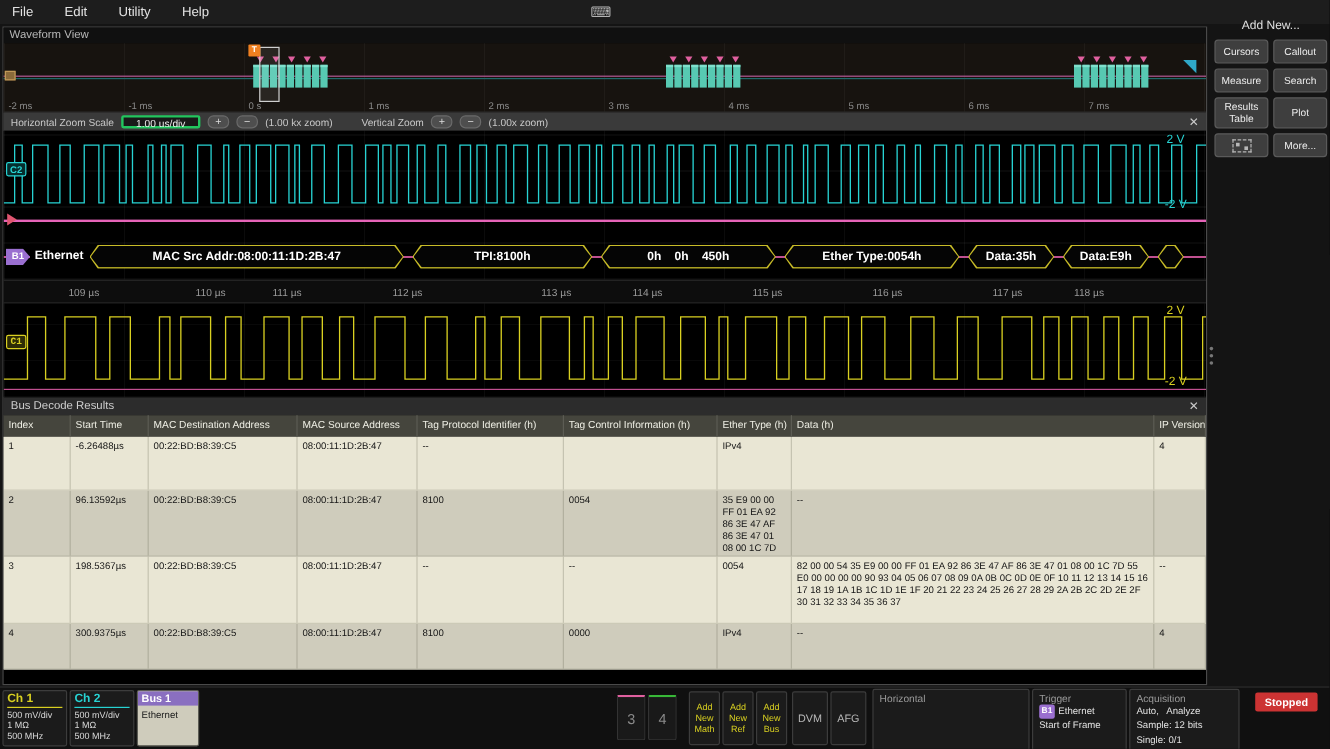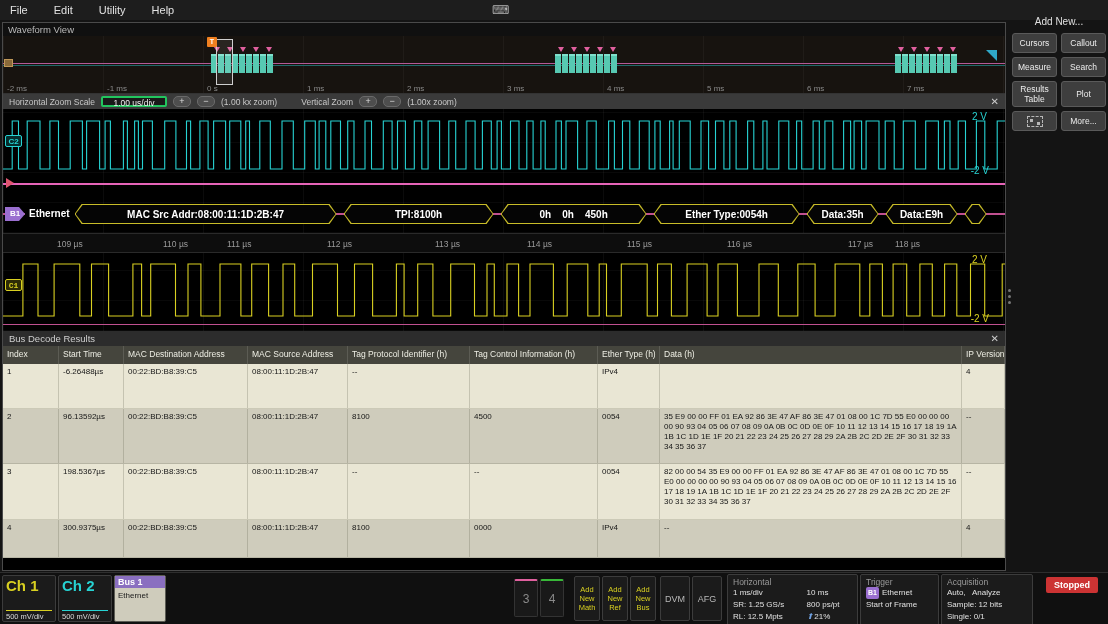--- a/index.html
+++ b/index.html
@@ -91,21 +91,21 @@
 #search1-head{display:flex;align-items:center;font-size:9.5px;color:#fff;font-weight:bold;margin-bottom:1px;}
 #search1-badge{margin-left:auto;background:#3b5fd9;color:#fff;font-size:7px;font-weight:bold;padding:1px 3px;border-radius:2px;}
 .s-line{font-size:8.5px;color:#c8c8c8;line-height:11px;}
 #search1-tri{position:absolute;right:5px;top:27px;width:0;height:0;border-left:5px solid transparent;border-right:5px solid transparent;border-top:8px solid #e0609f;}
 
 
 #bottombar{position:absolute;left:0;top:572px;width:1108px;height:52px;background:#101010;border-top:1px solid #2e2e2e;}
 .tile{position:absolute;background:#1b1b1b;border:1px solid #3c3c3c;border-radius:2px;overflow:hidden;}
 .ch-tile{width:54px;height:47px;top:2px;padding:1px 3px;}
 #tile-ch1{left:2px;} #tile-ch2{left:58px;}
-.ch-name{font-size:15px;font-weight:bold;border-bottom:1px solid;padding-bottom:16px;margin-bottom:1px;}
+.ch-name{font-size:10px;font-weight:bold;border-bottom:1px solid;padding-bottom:1px;margin-bottom:1px;}
 #tile-ch1 .ch-name{color:#d9d021;border-color:#d9d021;}
 #tile-ch2 .ch-name{color:#27d3d3;border-color:#27d3d3;}
 .ch-line{font-size:7.5px;color:#d8d8d8;line-height:9px;white-space:nowrap;}
 #tile-bus1{left:114px;width:52px;height:47px;top:2px;background:#cfccbc;border:1px solid #5c5c54;}
 #tile-bus1 .bus-hdr{background:#8a6fc0;color:#fff;font-size:9px;font-weight:bold;padding:1px 3px;}
 #tile-bus1 .bus-line{font-size:8px;color:#1a1a1a;padding:3px;}
 .numtile{width:24px;height:38px;top:6px;background:#191919;border:1px solid #333;color:#8a8a8a;font-size:12px;display:flex;align-items:center;justify-content:center;}
 #tile-3{left:514px;border-top:2px solid #e0609f;}
 #tile-4{left:540px;border-top:2px solid #38b838;}
 .addtile{width:26px;height:45px;top:3px;color:#d9d021;font-size:7.5px;line-height:9px;text-align:center;display:flex;flex-direction:column;align-items:center;justify-content:center;}
@@ -277,25 +277,25 @@
           </div>
         </div>
     </div>
   </div>
 
   <div id="timeaxis">
       <span class="ta-label" style="left: 40px; margin-left: 14px;">109 µs</span>
       <span class="ta-label" style="left: 124px; margin-left: 36px;">110 µs</span>
       <span class="ta-label" style="left: 224px;">111 µs</span>
       <span class="ta-label" style="left: 324px;">112 µs</span>
-      <span class="ta-label" style="left: 432px;">113 µs</span>
+      <span class="ta-label" style="left: 448px;">113 µs</span>
       <span class="ta-label" style="left: 524px;">114 µs</span>
       <span class="ta-label" style="left: 624px;">115 µs</span>
       <span class="ta-label" style="left: 724px;">116 µs</span>
-      <span class="ta-label" style="left: 845px;">117 µs</span>
+      <span class="ta-label" style="left: 824px;">117 µs</span>
       <span class="ta-label" style="left: 892px;">118 µs</span>
     </div>
 
   <div id="wave2" class="wavearea">
     <span class="vlabel c1" style="right:18px;top:1px;">2 V</span>
     <span class="vlabel c1" style="right:16px;top:60px;">-2 V</span>
     <svg id="svg-ch1" width="1004" height="70" style="position:absolute;left:0;top:3px;">
         <polyline points="0,60 19.9,60 19.9,8 35.0,8 35.0,60 51.1,60 51.1,8 76.8,8 76.8,60 88.5,60 88.5,8 105.6,8 105.6,60 129.9,60 129.9,8 138.6,8 138.6,60 147.7,60 147.7,8 172.5,8 172.5,60 185.0,60 185.0,8 197.9,8 197.9,60 217.0,60 217.0,8 237.9,8 237.9,60 248.7,60 248.7,8 265.6,8 265.6,60 280.0,60 280.0,8 291.7,8 291.7,60 309.5,60 309.5,8 334.5,8 334.5,60 351.5,60 351.5,8 369.6,8 369.6,60 393.4,60 393.4,8 401.1,8 401.1,60 414.7,60 414.7,8 429.9,8 429.9,60 447.7,60 447.7,8 471.5,8 471.5,60 484.0,60 484.0,8 491.3,8 491.3,60 504.0,60 504.0,8 515.6,8 515.6,60 527.0,60 527.0,8 550.4,8 550.4,60 564.2,60 564.2,8 584.8,8 584.8,60 596.2,60 596.2,8 603.5,8 603.5,60 618.3,60 618.3,8 644.2,8 644.2,60 654.5,60 654.5,8 668.4,8 668.4,60 684.1,60 684.1,8 704.1,8 704.1,60 715.0,60 715.0,8 734.4,8 734.4,60 756.0,60 756.0,8 775.3,8 775.3,60 794.8,60 794.8,8 812.1,8 812.1,60 832.1,60 832.1,8 856.8,8 856.8,60 866.8,60 866.8,8 879.4,8 879.4,60 890.1,60 890.1,8 903.7,8 903.7,60 916.9,60 916.9,8 929.3,8 929.3,60 941.6,60 941.6,8 953.8,8 953.8,60 967.5,60 967.5,8 981.7,8 981.7,60 999.2,60 999.2,8 1004.0,8" fill="none" stroke="#d9d021" stroke-width="1.1"></polyline>
       </svg>
     <div id="pinkline2"></div>
@@ -329,21 +329,20 @@
           <div class="td">IPv4</div>
           <div class="td"></div>
           <div class="td">4</div>
         </div>
         <div class="tr alt" style="height: 55px;">
           <div class="td">2</div>
           <div class="td">96.13592µs</div>
           <div class="td">00:22:BD:B8:39:C5</div>
           <div class="td">08:00:11:1D:2B:47</div>
           <div class="td">8100</div>
-          <div class="td">4500</div>
           <div class="td">0054</div>
           <div class="td">35 E9 00 00 FF 01 EA 92 86 3E 47 AF 86 3E 47 01 08 00 1C 7D 55 E0 00 00 00 00 90 93 04 05 06 07 08 09 0A 0B 0C 0D 0E 0F 10 11 12 13 14 15 16 17 18 19 1A 1B 1C 1D 1E 1F 20 21 22 23 24 25 26 27 28 29 2A 2B 2C 2D 2E 2F 30 31 32 33 34 35 36 37</div>
           <div class="td">--</div>
         </div>
         <div class="tr" style="height: 56px;">
           <div class="td">3</div>
           <div class="td">198.5367µs</div>
           <div class="td">00:22:BD:B8:39:C5</div>
           <div class="td">08:00:11:1D:2B:47</div>
           <div class="td">--</div>
@@ -425,28 +424,20 @@
   <div class="tile addtile" id="tile-addbus">
       <div>Add</div>
       <div>New</div>
       <div>Bus</div>
     </div>
   <div class="tile fntile" id="tile-dvm">DVM</div>
   <div class="tile fntile" id="tile-afg">AFG</div>
 
   <div class="tile infotile" id="tile-horiz">
     <div class="info-title">Horizontal</div>
-    <div class="info-grid">
-      <span>1 ms/div</span>
-      <span>10 ms</span>
-      <span>SR: 1.25 GS/s</span>
-      <span>800 ps/pt</span>
-      <span>RL: 12.5 Mpts</span>
-      <span><i class="util-icon">⬆</i><span>21%</span></span>
-    </div>
   </div>
 
   <div class="tile infotile" id="tile-trig">
     <div class="info-title">Trigger</div>
     <div class="info-line"><span class="b1badge">B1</span><span>Ethernet</span></div>
     <div class="info-line">Start of Frame</div>
   </div>
 
   <div class="tile infotile" id="tile-acq">
     <div class="info-title">Acquisition</div>

